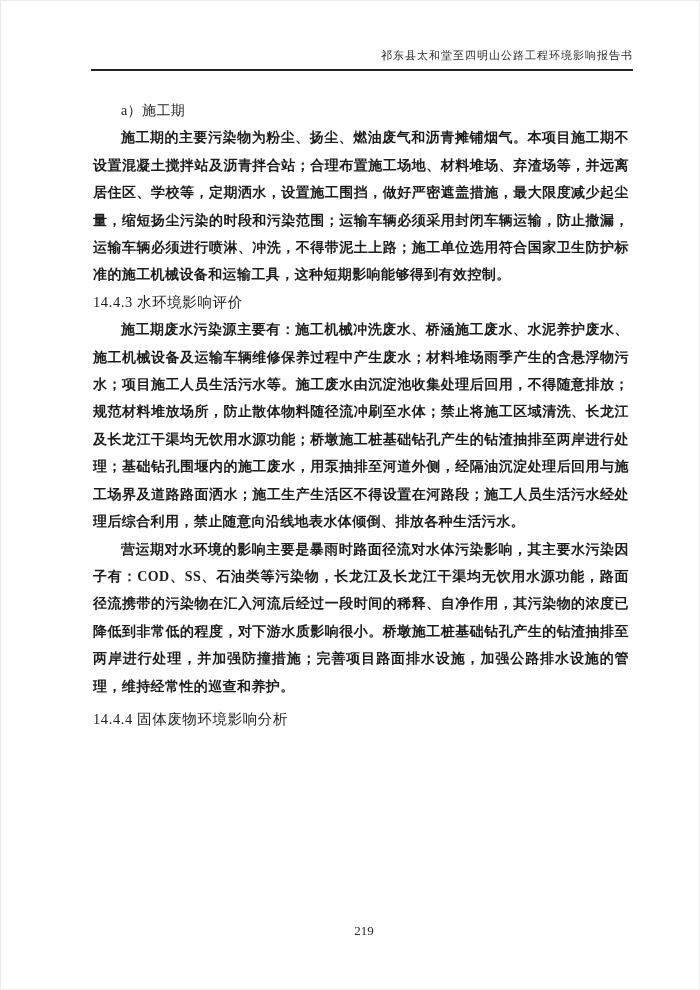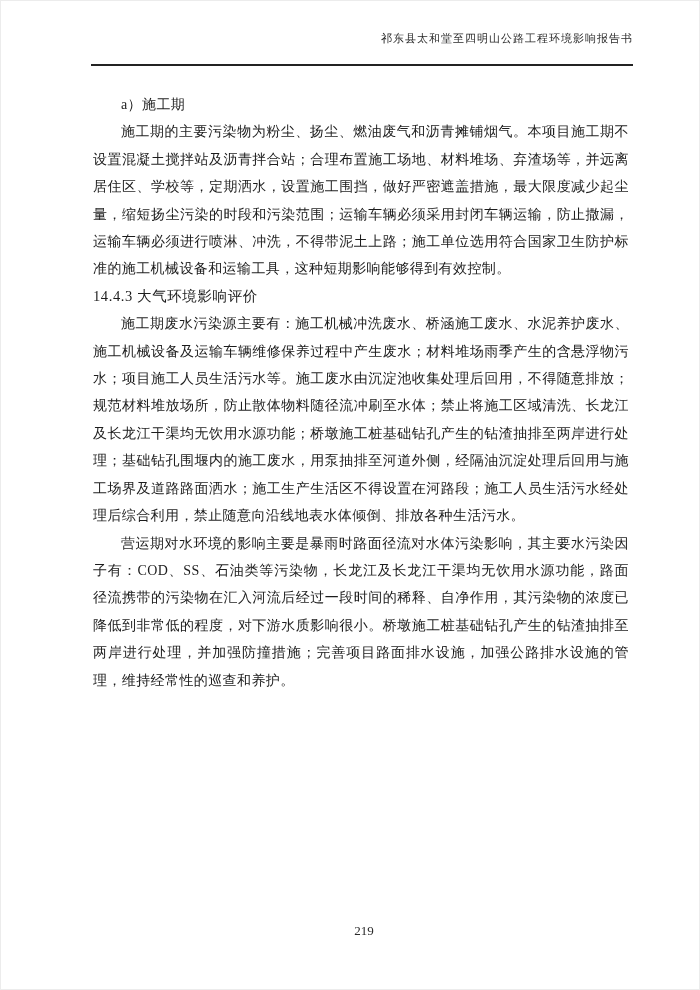--- a/index.html
+++ b/index.html
@@ -13,28 +13,28 @@
     height: 990px;
     background: #ffffff;
     box-sizing: border-box;
     border: 1px solid #ececec;
     font-family: "Liberation Serif", "DejaVu Serif", serif;
     color: #1c1c1c;
     overflow: hidden;
   }
   .header {
     position: absolute;
-    top: 30px;
+    top: 47px;
     left: 90px;
     width: 542px;
     text-align: right;
     font-size: 11px;
     letter-spacing: 1px;
     line-height: 14px;
-    padding-bottom: 19px;
+    padding-bottom: 7px;
     border-bottom: 2px solid #232323;
     color: #2a2a2a;
   }
   .content {
     position: absolute;
     top: 86px;
     left: 92px;
     width: 536px;
     font-size: 14px;
     line-height: 27.4px;
@@ -46,25 +46,26 @@
     text-align: left;
     font-size: 14.5px;
     letter-spacing: 0.6px;
   }
   .heading-gap {
     margin-top: 6px;
   }
   .sub {
     text-align: left;
     text-indent: 2em;
-    margin-top: 4px;
+    margin-top: 10px;
   }
   .para {
     text-indent: 2em;
     margin: 0;
+    font-weight: bold;
   }
   .pagenum {
     position: absolute;
     top: 922px;
     left: 14px;
     width: 100%;
     text-align: center;
     font-size: 13px;
     color: #2a2a2a;
   }
@@ -78,24 +79,25 @@
 
   <div class="content">
 
 
     <div class="sub">a）施工期</div>
 
     <div class="para">施工期的主要污染物为粉尘、扬尘、燃油废气和沥青摊铺烟气。本项目施工期不设置混凝土搅拌站及沥青拌合站；合理布置施工场地、材料堆场、弃渣场等，并远离居住区、学校等，定期洒水，设置施工围挡，做好严密遮盖措施，最大限度减少起尘量，缩短扬尘污染的时段和污染范围；运输车辆必须采用封闭车辆运输，防止撒漏，运输车辆必须进行喷淋、冲洗，不得带泥土上路；施工单位选用符合国家卫生防护标准的施工机械设备和运输工具，这种短期影响能够得到有效控制。</div>
 
 
 
-    <div class="heading">14.4.3 大气环境影响评价</div>
+    <div class="heading">14.4.3 水环境影响评价</div>
 
     <div class="para">施工期废水污染源主要有：施工机械冲洗废水、桥涵施工废水、水泥养护废水、施工机械设备及运输车辆维修保养过程中产生废水；材料堆场雨季产生的含悬浮物污水；项目施工人员生活污水等。施工废水由沉淀池收集处理后回用，不得随意排放；规范材料堆放场所，防止散体物料随径流冲刷至水体；禁止将施工区域清洗、长龙江及长龙江干渠均无饮用水源功能；桥墩施工桩基础钻孔产生的钻渣抽排至两岸进行处理；基础钻孔围堰内的施工废水，用泵抽排至河道外侧，经隔油沉淀处理后回用与施工场界及道路路面洒水；施工生产生活区不得设置在河路段；施工人员生活污水经处理后综合利用，禁止随意向沿线地表水体倾倒、排放各种生活污水。</div>
 
     <div class="para">营运期对水环境的影响主要是暴雨时路面径流对水体污染影响，其主要水污染因子有：COD、SS、石油类等污染物，长龙江及长龙江干渠均无饮用水源功能，路面径流携带的污染物在汇入河流后经过一段时间的稀释、自净作用，其污染物的浓度已降低到非常低的程度，对下游水质影响很小。桥墩施工桩基础钻孔产生的钻渣抽排至两岸进行处理，并加强防撞措施；完善项目路面排水设施，加强公路排水设施的管理，维持经常性的巡查和养护。</div>
 
+    <div class="heading heading-gap">14.4.4 固体废物环境影响分析</div>
 
   </div>
 
   <div class="pagenum">219</div>
 
 </div>
 
 </body></html>

